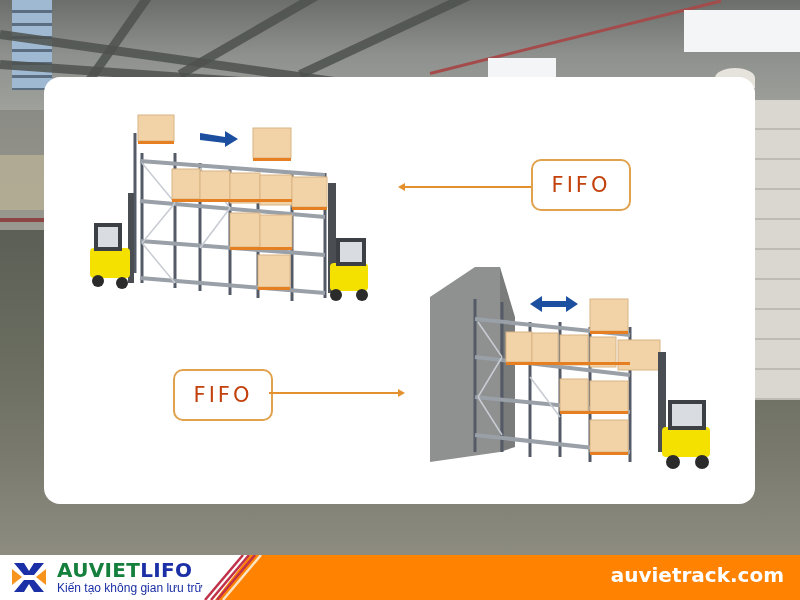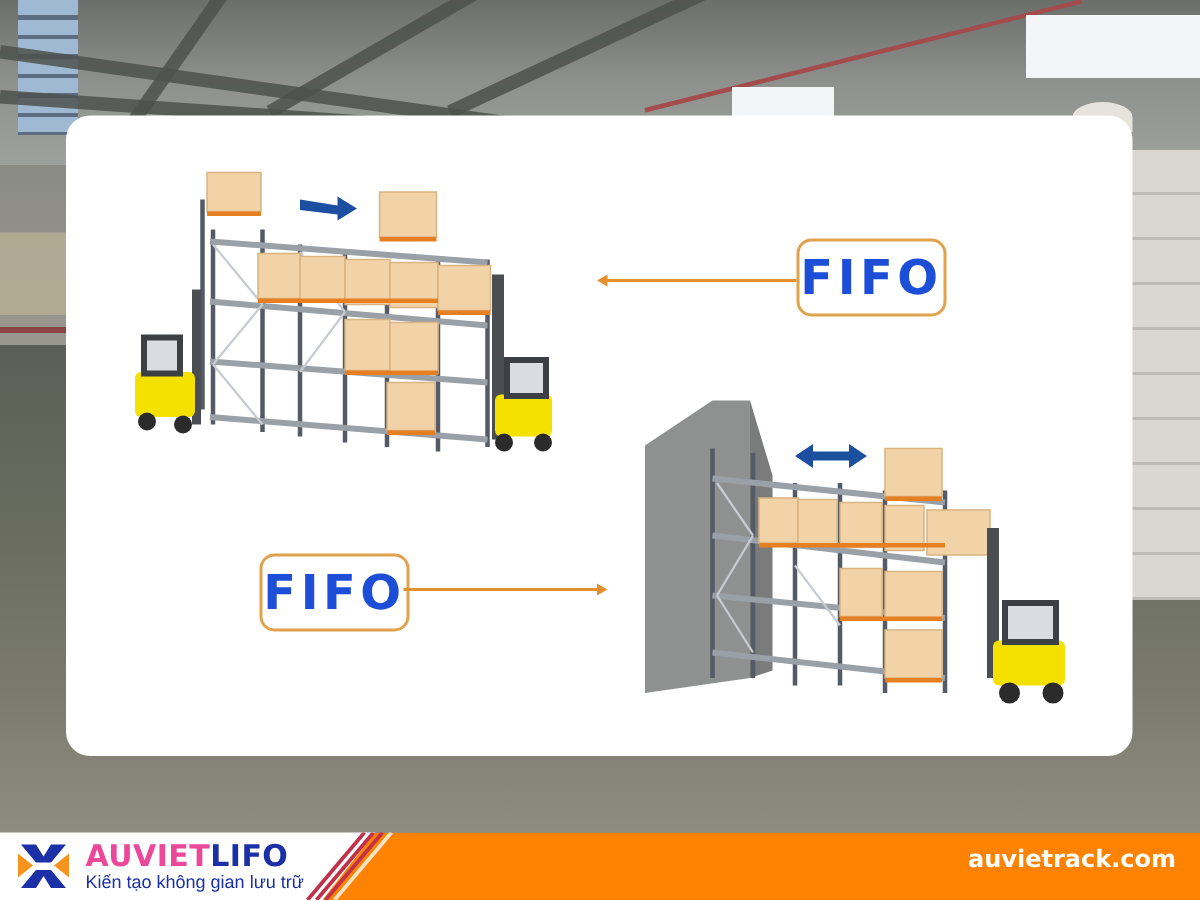--- a/index.html
+++ b/index.html
@@ -23,43 +23,43 @@
   .bg-bags-top { position: absolute; right: 45px; top: 68px; width: 40px; height: 20px; border-radius: 50% 50% 0 0; background: #e6e3dc; }
   .bg-leftrack { position: absolute; left: 0; top: 155px; width: 45px; height: 55px; background: #b8b096; opacity: .8; }
   .bg-leftrack-line { position: absolute; left: 0; top: 218px; width: 45px; height: 4px; background: #8c4444; }
 
   
   .card { position: absolute; left: 44px; top: 77px; width: 711px; height: 427px; background: #ffffff; border-radius: 16px; }
 
   
   .label-box { position: absolute; border: 2px solid #e0a24d; border-radius: 10px; background: #fff;
     display: flex; align-items: center; justify-content: center;
-    font-family: "DejaVu Sans", sans-serif; font-weight: bold; color: #1d4ed8; letter-spacing: 3px; font-size: 32px; }
+    font-family: "DejaVu Sans", sans-serif; font-weight: normal; color: #c2410c; letter-spacing: 3px; font-size: 21px; }
   .fifo-box { left: 487px; top: 82px; width: 96px; height: 48px; }
   .lifo-box { left: 129px; top: 292px; width: 96px; height: 48px; }
 
   .arrow-line { position: absolute; height: 2px; background: #e3912e; }
   .arrow-head-left { position: absolute; width: 0; height: 0; border-top: 4px solid transparent; border-bottom: 4px solid transparent; border-right: 7px solid #e3912e; }
   .arrow-head-right { position: absolute; width: 0; height: 0; border-top: 4px solid transparent; border-bottom: 4px solid transparent; border-left: 7px solid #e3912e; }
 
   
   .illus { position: absolute; }
 
   
   .footer { position: absolute; left: 0; top: 555px; width: 800px; height: 45px; }
   .footer-white { position: absolute; left: 0; top: 0; width: 250px; height: 45px; background: #ffffff; }
   .footer-orange { position: absolute; left: 215px; top: 0; width: 585px; height: 45px; background: #ff8200;
     clip-path: polygon(35px 0, 585px 0, 585px 45px, 0 45px); }
   .footer-stripes { position: absolute; left: 195px; top: 0; width: 70px; height: 45px; }
   .logo-icon { position: absolute; left: 12px; top: 6px; width: 34px; height: 33px; }
   .brand { position: absolute; left: 57px; top: 3px; font-family: "DejaVu Sans", sans-serif; font-weight: bold; font-size: 20px; letter-spacing: 0.3px; line-height: 24px; }
-  .brand-au { color: #ec4899; }
+  .brand-au { color: #15803d; }
   .brand-rack { color: #1b2fa6; }
   .tagline { position: absolute; left: 57px; top: 26px; font-family: "Liberation Sans", sans-serif; font-size: 12px; color: #1b2fa6; }
-  .website { position: absolute; right: 16px; top: 8px; font-family: "DejaVu Sans", sans-serif; font-weight: bold; font-size: 16px; color: #ffffff; }
+  .website { position: absolute; right: 16px; top: 8px; font-family: "DejaVu Sans", sans-serif; font-weight: bold; font-size: 20px; color: #ffffff; }
 </style>
 </head>
 <body>
 
 <div class="bg">
   <div class="bg-ceiling"></div>
   <div class="bg-skylight"></div>
   <div class="bg-beam" style="left:0;top:30px;width:420px;transform:rotate(8deg);"></div>
   <div class="bg-beam" style="left:0;top:60px;width:300px;transform:rotate(4deg);"></div>
   <div class="bg-beam" style="left:180px;top:70px;width:200px;transform:rotate(-30deg);"></div>

